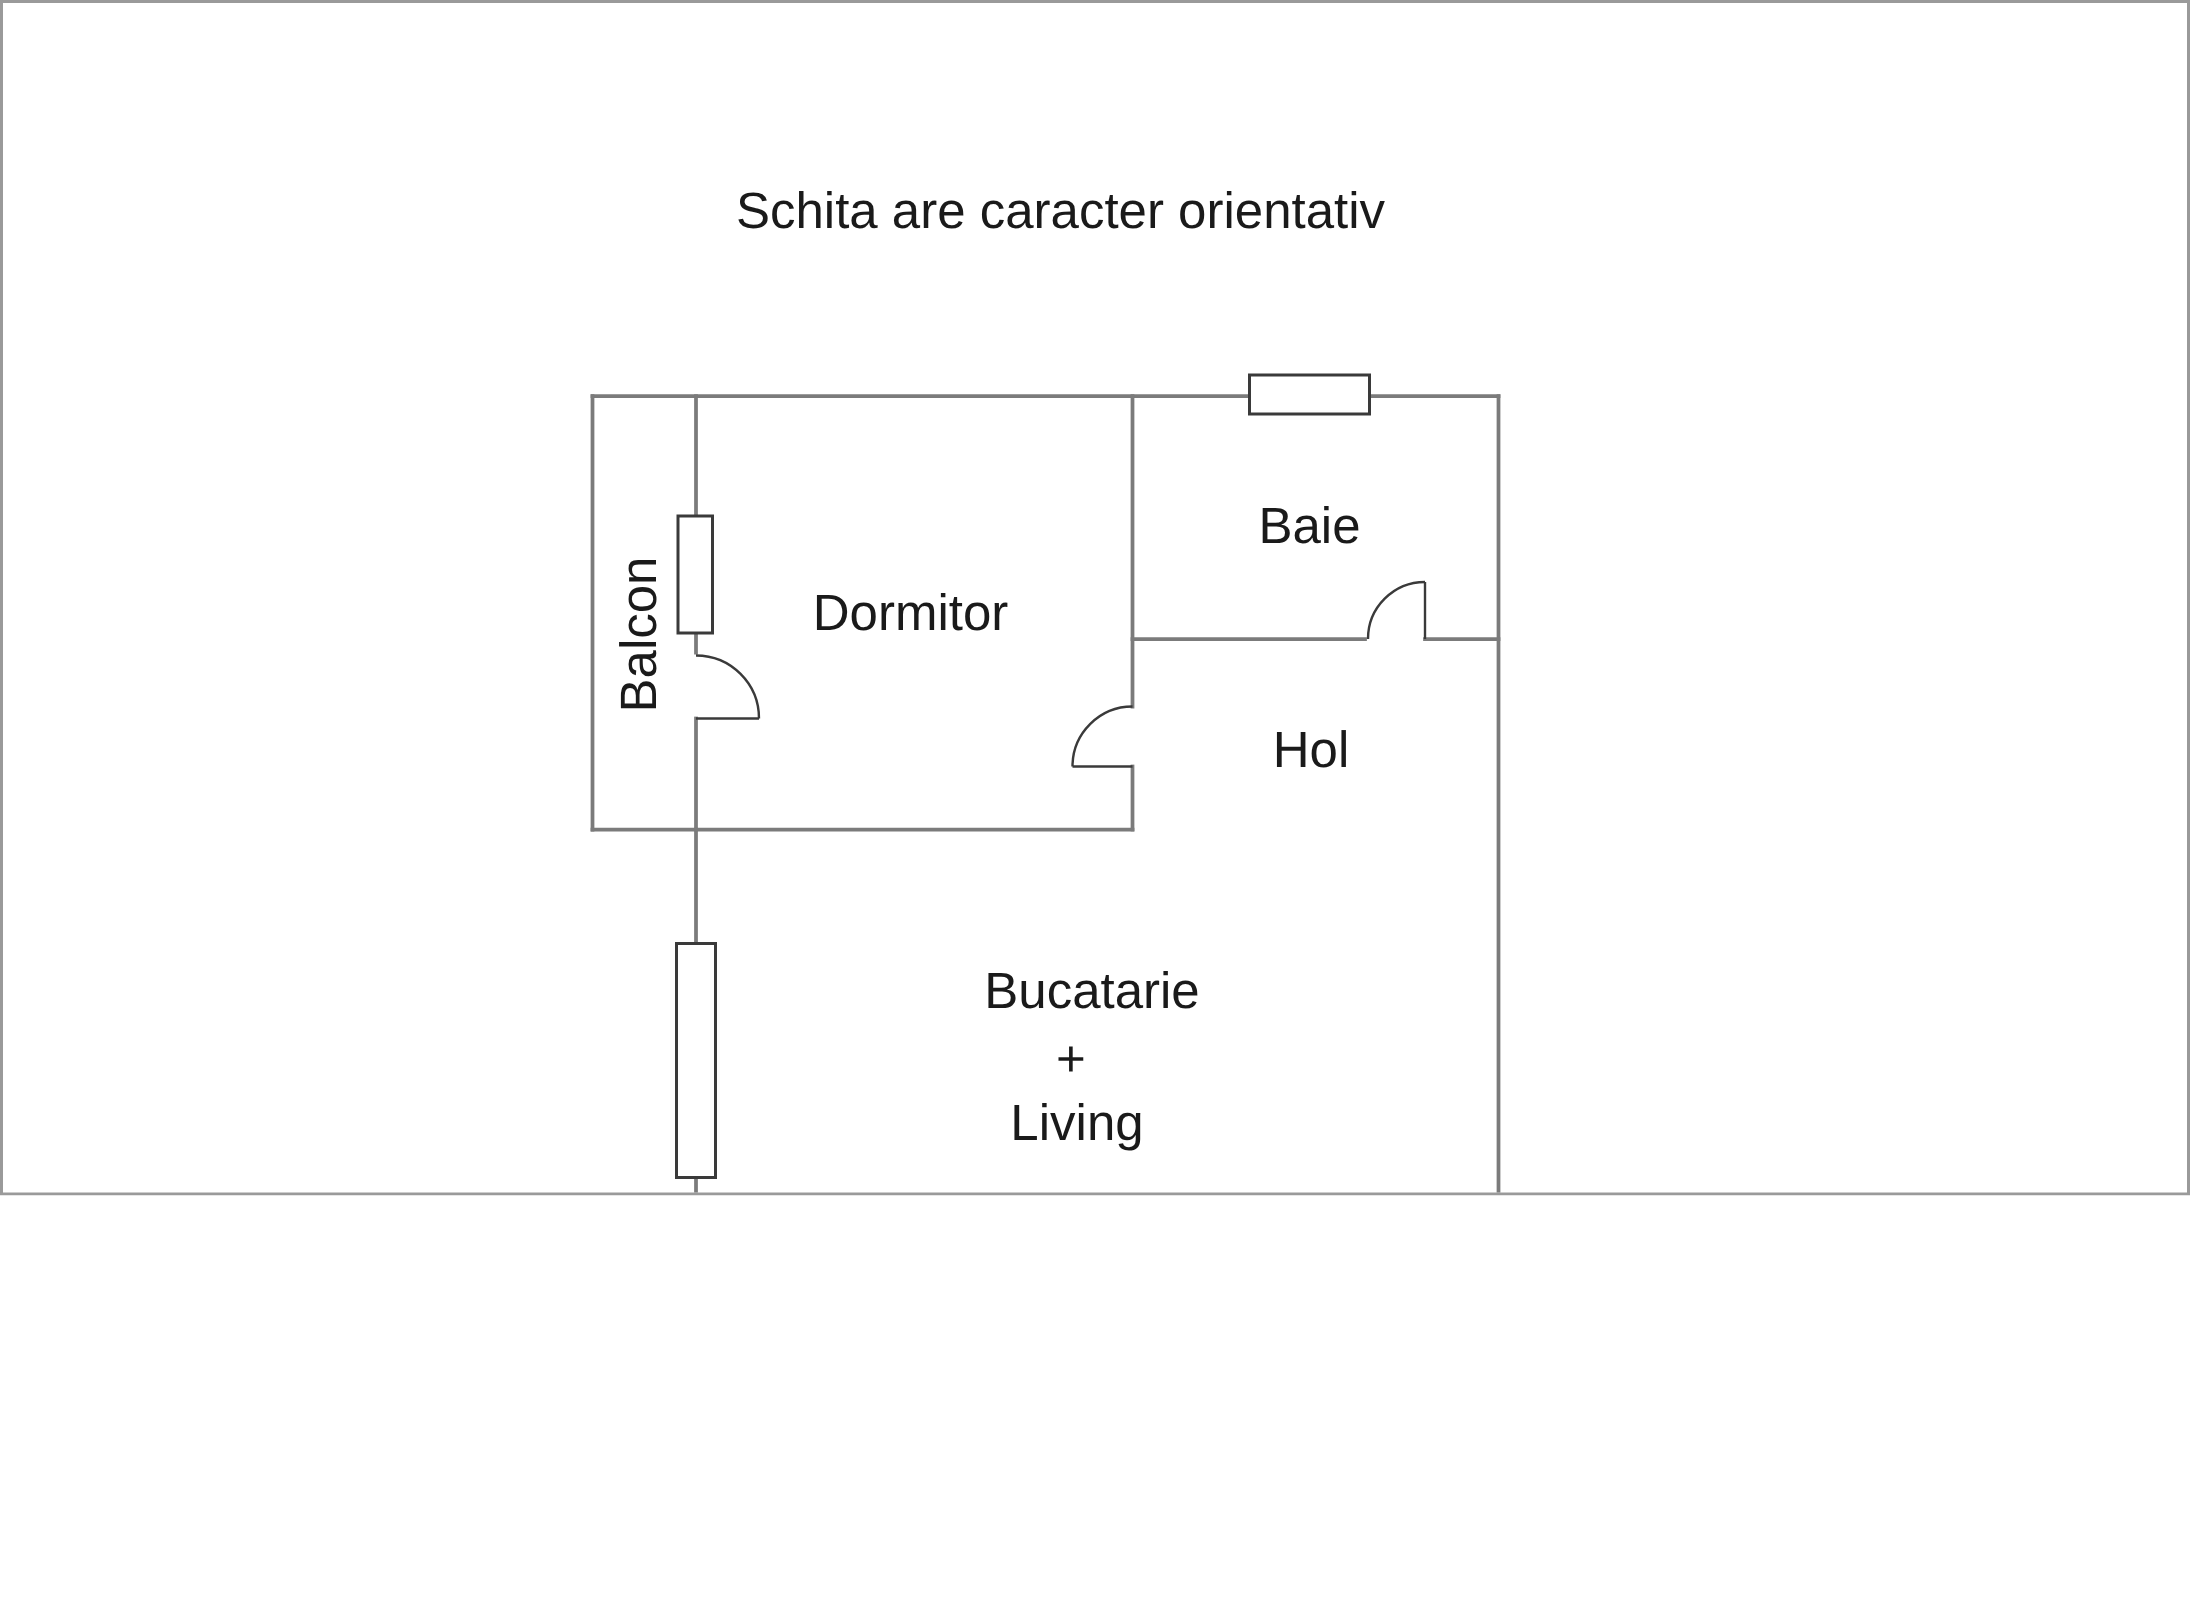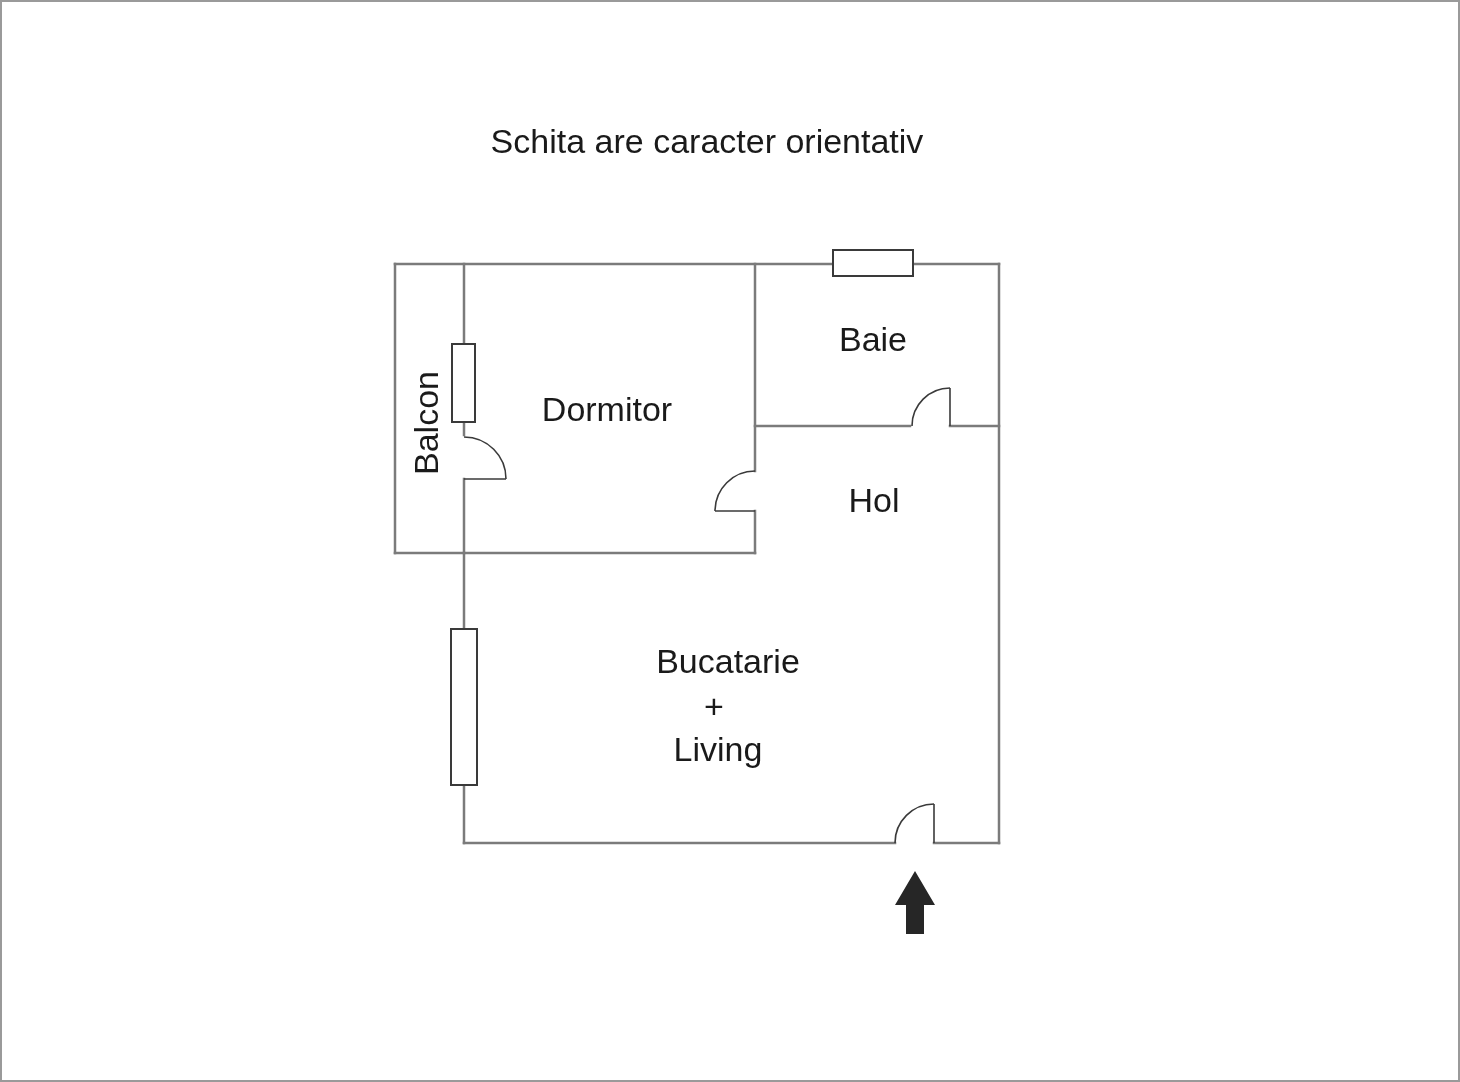--- a/index.html
+++ b/index.html
@@ -6,21 +6,21 @@
     --wall:#7b7b7b;
     --detail:#3a3a3a;
     --text:#1a1a1a;
     --border:#9a9a9a;
     --bg:#ffffff;
     --arrow:#262626;
   }
   html,body{margin:0;padding:0;background:#fff;}
   .page{
     position:relative;
-    width:1460px;height:1082px;
+    width:1460px;height:797px;
     box-sizing:border-box;
     border:2px solid var(--border);
     background:var(--bg);
     font-family:"Liberation Sans", sans-serif;
     overflow:hidden;
   }
   .plan-svg{position:absolute;left:0;top:0;width:1460px;height:1082px;}
   .wall{stroke:var(--wall);stroke-width:2.5;fill:none;stroke-linecap:square;}
   .win{stroke:var(--detail);stroke-width:2;fill:var(--bg);}
   .door{stroke:var(--detail);stroke-width:1.6;fill:none;}
@@ -75,21 +75,21 @@
     <path class="door" d="M 893 841 A 39 39 0 0 1 932 802"></path>
     <line class="door" x1="932" y1="802" x2="932" y2="841"></line>
 
     <polygon class="arrow" points="913,869 933,903 922,903 922,932 904,932 904,903 893,903"></polygon>
   </svg>
 
   <div class="label vertical" style="left:424px;top:421px;">Balcon</div>
 
   <div class="label" style="left:605px;top:407px;text-align:right;">Dormitor</div>
 
-  <div class="label" style="left:871px;top:337px;">Baie</div>
+  <div class="label" style="left:871px;top:349px;">Baie</div>
 
   <div class="label" style="left:872px;top:498px;text-align:right;">Hol</div>
 
   <div class="label" style="left:726px;top:659px;">Bucatarie</div>
 
   <div class="label" style="left:712px;top:704px;">+</div>
 
   <div class="label" style="left:716px;top:747px;">Living</div>
 
 </div>

